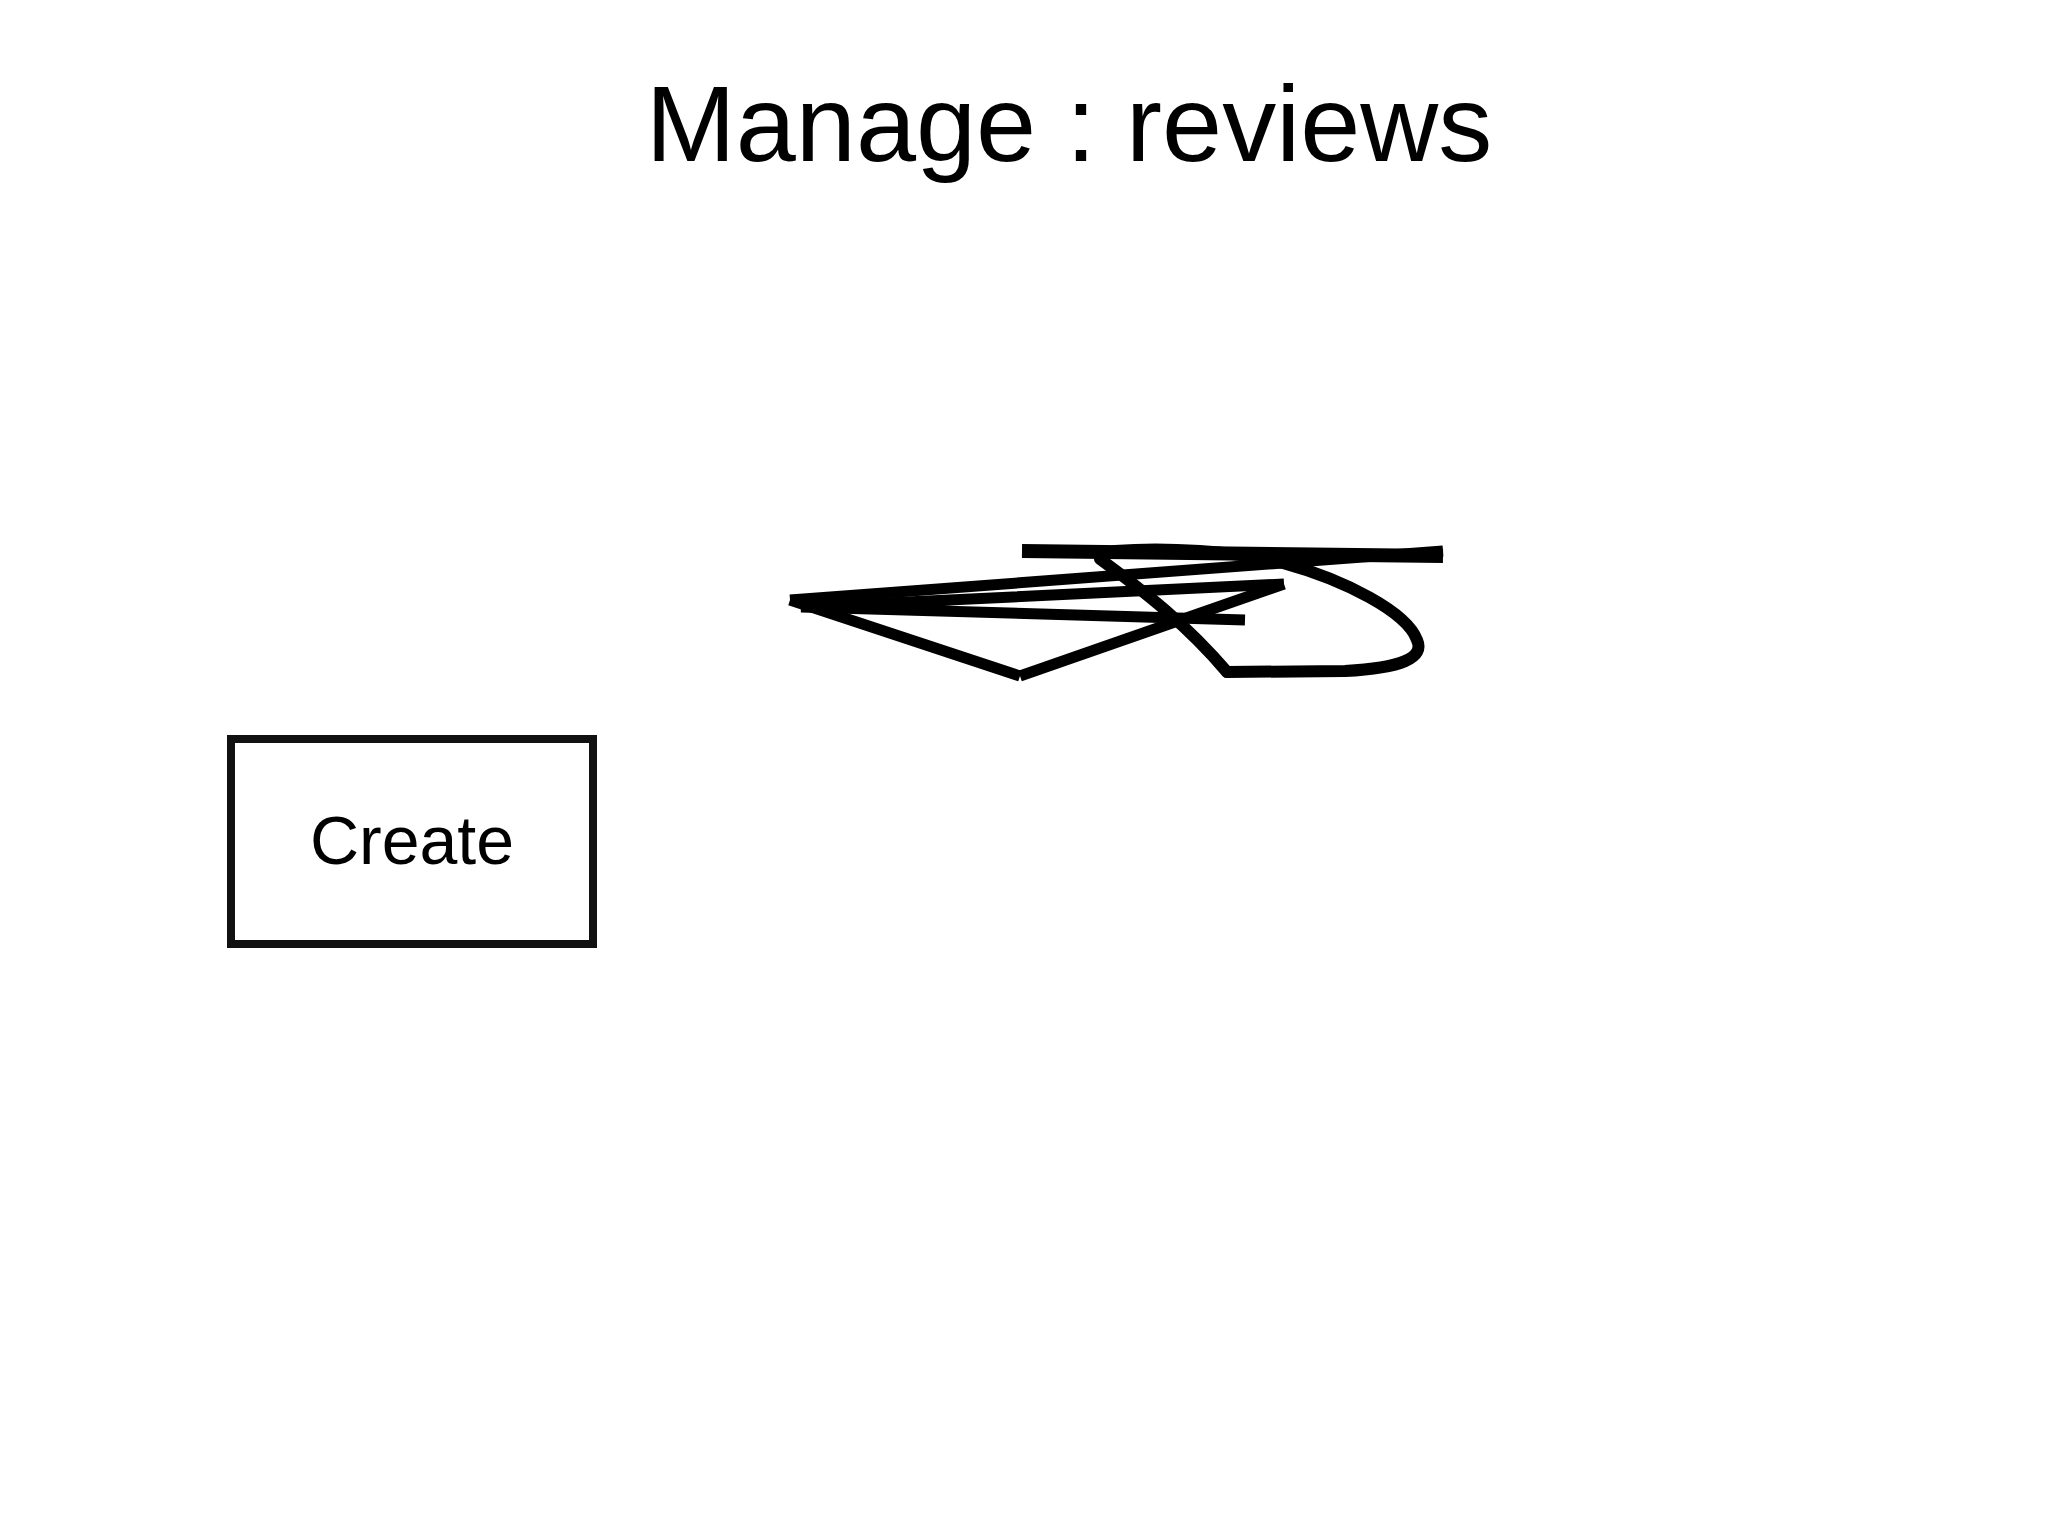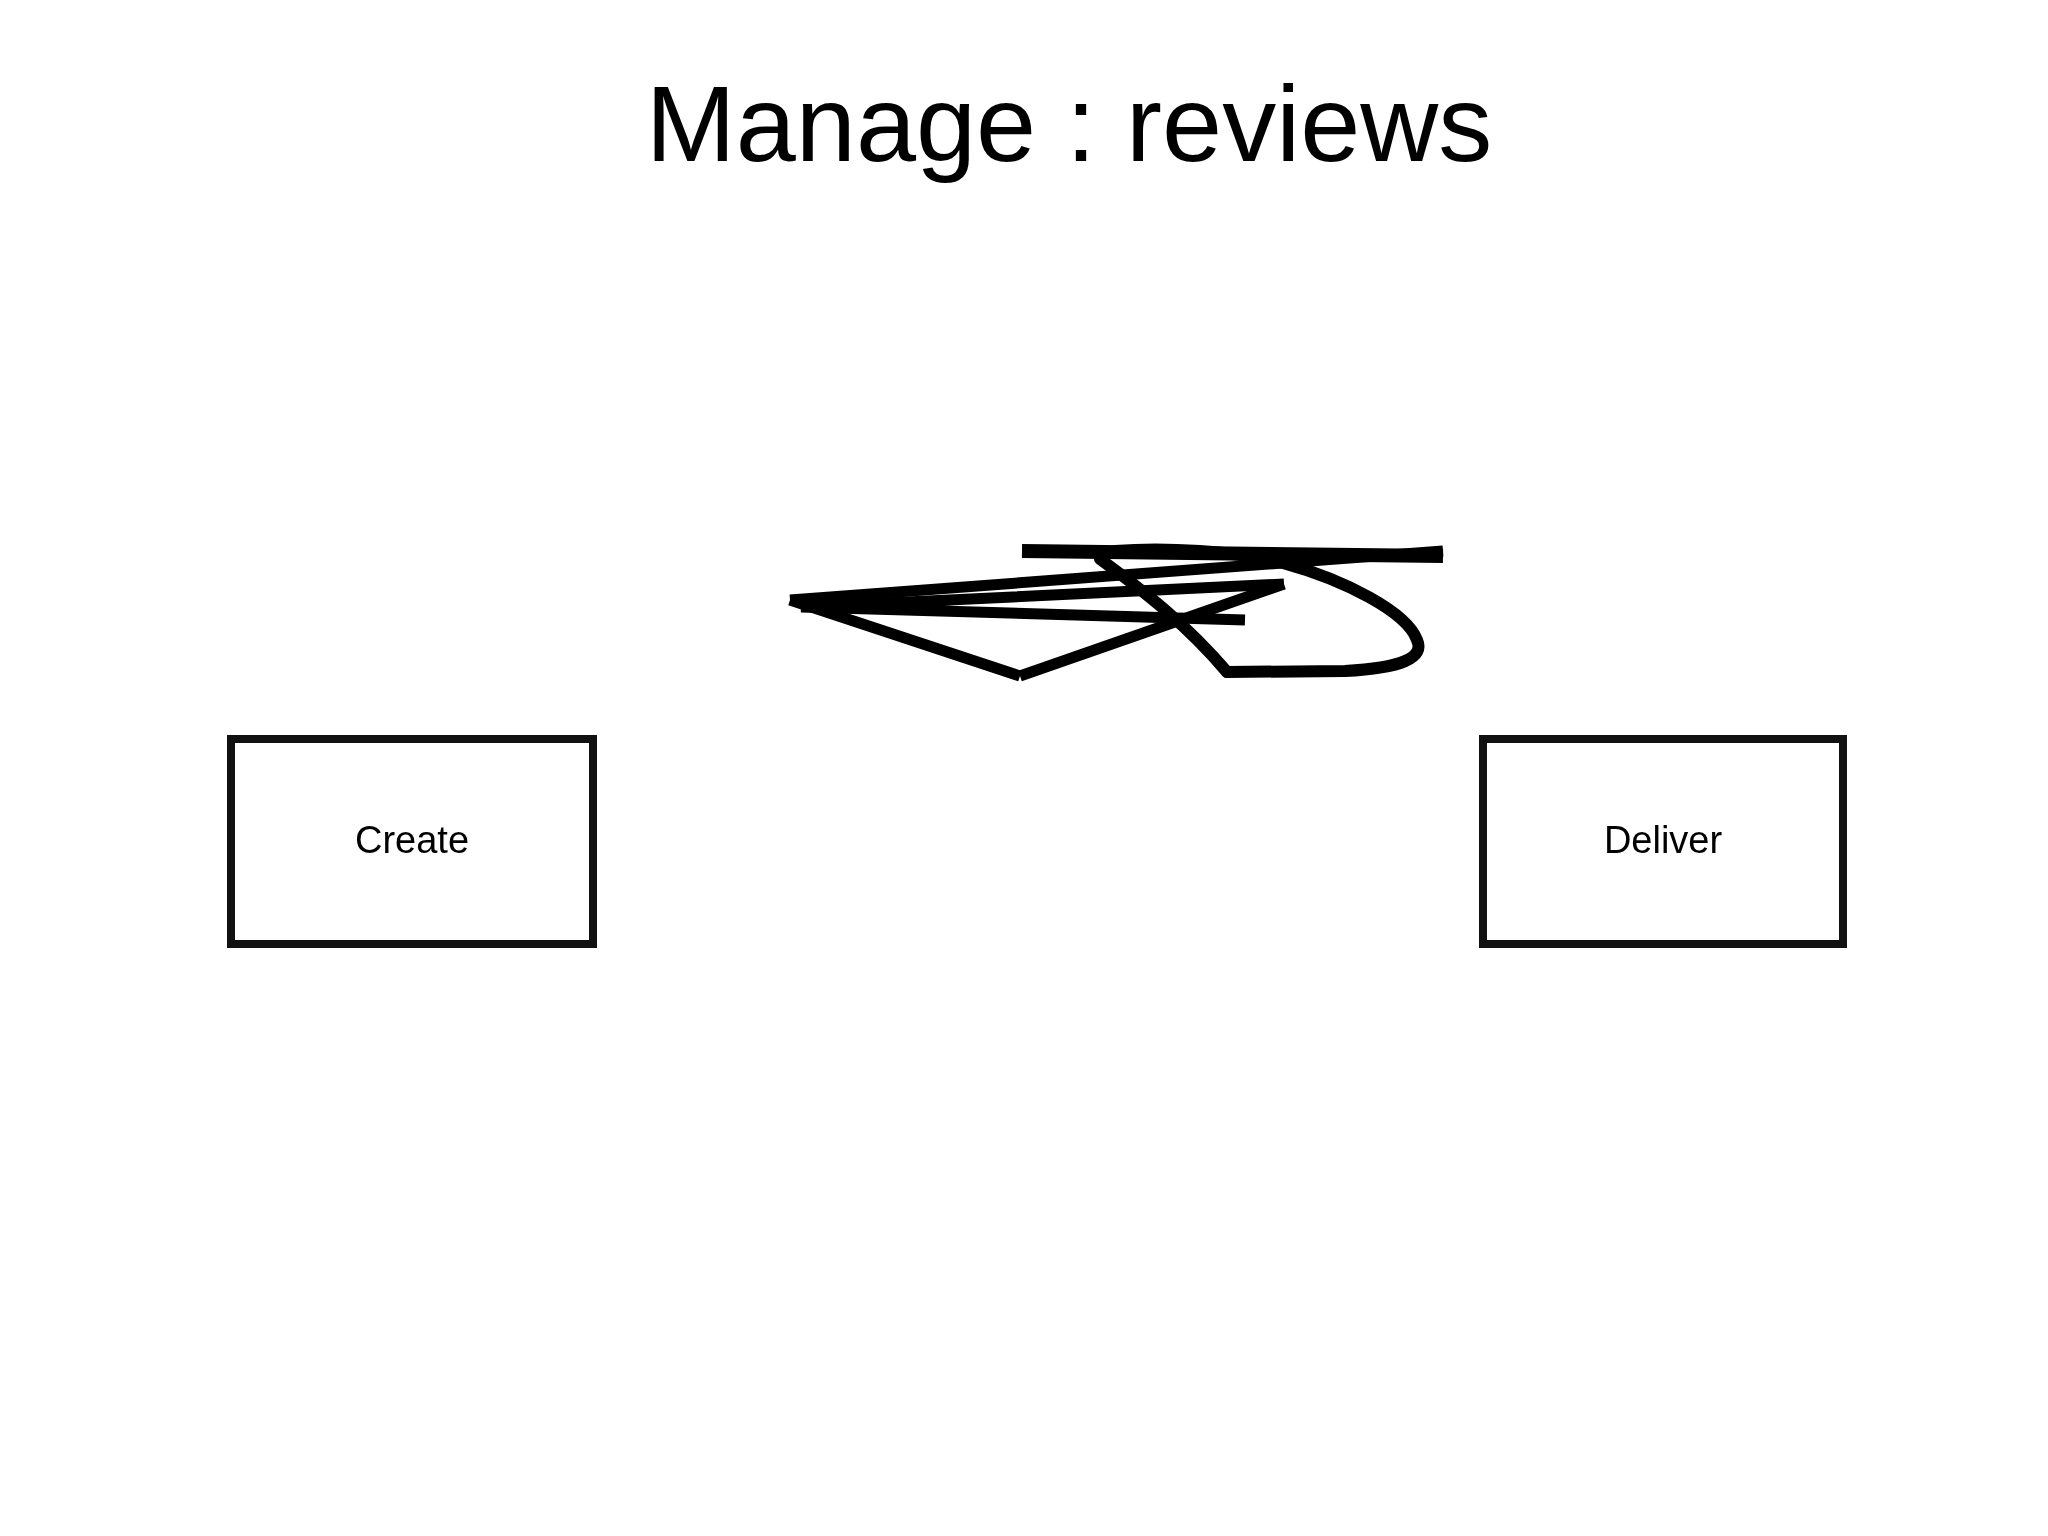--- a/index.html
+++ b/index.html
@@ -58,21 +58,21 @@
     top: 0;
     height: 213px;
     box-sizing: border-box;
     border: 8px solid #111111;
     background: #ffffff;
     display: flex;
     align-items: center;
     justify-content: center;
   }
   .process-box-label {
-    font-size: 38px;
+    font-size: 68px;
     font-weight: 400;
     line-height: 1;
     color: #000000;
     white-space: pre;
     
     transform: translateY(-2px);
   }
   .box-0 { left: 0px;    width: 370px; }
   .box-1 { left: 418px;  width: 368px; }
   .box-2 { left: 834px;  width: 368px; }
@@ -107,19 +107,16 @@
   </div>
 
   <div id="process-row">
 
     <div class="process-box box-0">
       <span class="process-box-label">Create</span>
     </div>
 
 
 
-    <div class="process-box box-3">
-      <span class="process-box-label">Deliver</span>
-    </div>
 
   </div>
 
 </div>
 
 </body></html>

